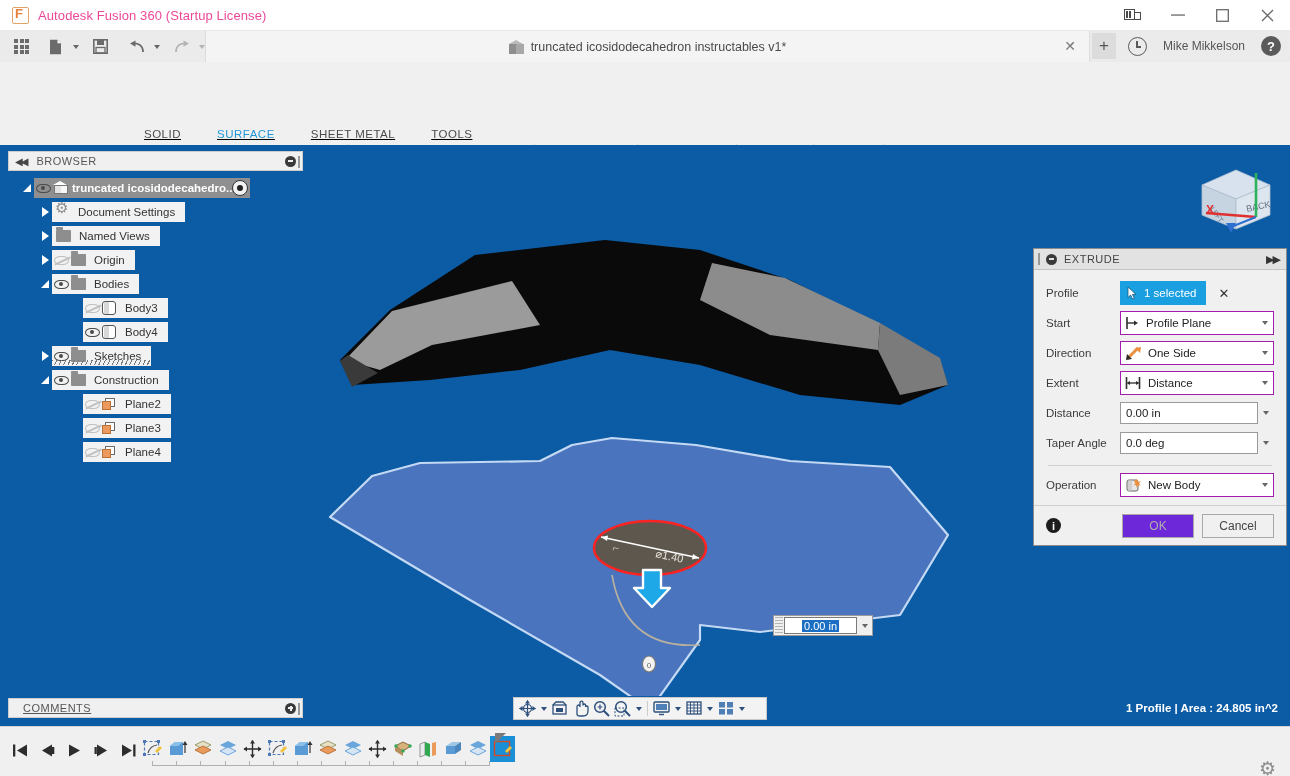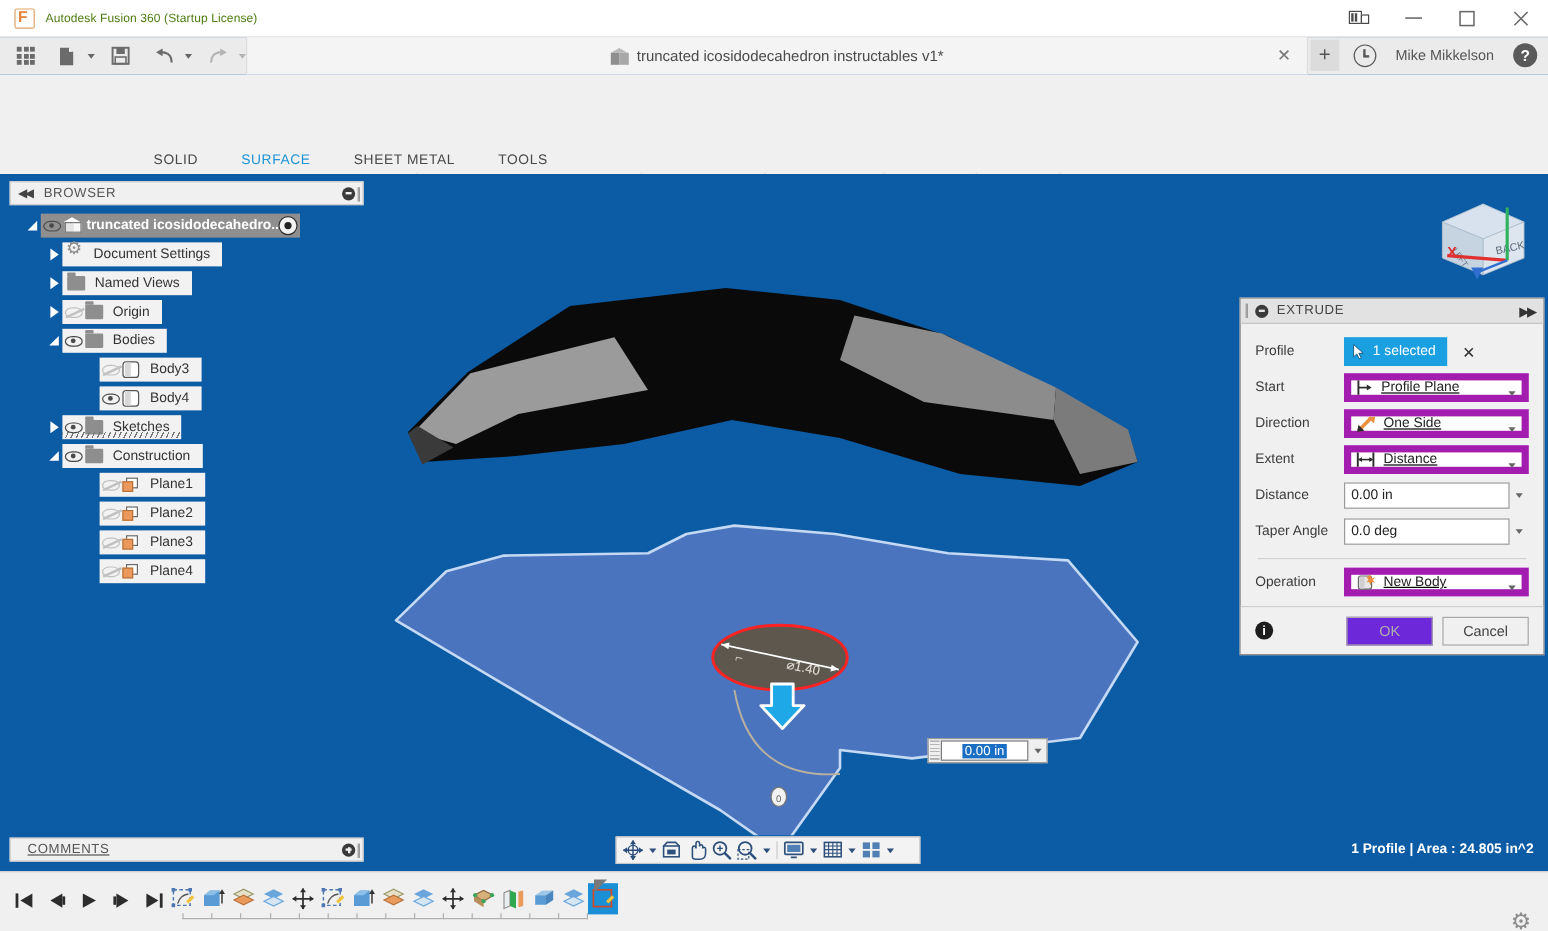--- a/index.html
+++ b/index.html
@@ -20,21 +20,21 @@
   .app-logo {
     width: 17px; height: 17px; margin-left: 12px; margin-right: 9px;
     background: #ffffff; border: 1px solid #e2a36a; border-radius: 2px;
     position: relative; flex: none;
   }
   .app-logo::after {
     content: "F"; position: absolute; left: 2px; top: -2px;
     font-size: 13px; font-weight: bold; color: #e8813a;
     font-family: "Liberation Sans", sans-serif;
   }
-  .app-title { font-size: 10px; color: #4d7c0f; letter-spacing: .1px; }
+  .app-title { font-size: 13px; color: #ec4899; letter-spacing: .1px; }
   .win-ctrls { margin-left: auto; display: flex; height: 31px; align-items: stretch; }
   .win-btn {
     width: 45px; display: flex; align-items: center; justify-content: center;
     color: #707070;
   }
   .disp-icon { width: 17px; height: 14px; position: relative; }
   .disp-icon .d1 { position:absolute; left:0; top:1px; width:11px; height:11px; border:1.5px solid #4a4a4a; }
   .disp-icon .d1::before{content:"";position:absolute;left:1px;top:1px;width:2px;height:7px;background:#4a4a4a;}
   .disp-icon .d1::after{content:"";position:absolute;left:4px;top:1px;width:2px;height:7px;background:#4a4a4a;}
   .disp-icon .d2 { position:absolute; right:0; top:4px; width:7px; height:8px; border:1.5px solid #4a4a4a; background:#fff; }
@@ -73,21 +73,21 @@
   .help-ico{position:absolute;left:1261px;top:36px;width:20px;height:20px;border-radius:50%;background:#5a5a5a;color:#fff;font-size:13px;display:flex;align-items:center;justify-content:center;font-weight:bold;}
 
   
   .ribbon { position:absolute;left:0;top:62px;width:1290px;height:83px;background:#f0f0f0; }
   .design-box{
     position:absolute;left:12px;top:10px;width:105px;height:62px;
     border:1px solid #cfcfcf;border-radius:4px;background:#f0f0f0;
     display:flex;align-items:center;justify-content:center;gap:5px;
   }
   .design-box span{font-size:12px;color:#3b3b3b;letter-spacing:.4px;}
-  .rb-tabs{position:absolute;left:110px;top:66px;display:flex;gap:0;}
+  .rb-tabs{position:absolute;left:126px;top:66px;display:flex;gap:0;text-decoration:underline;}
   .rb-tab{font-size:11.5px;color:#4a4a4a;letter-spacing:.5px;padding:0 18px;height:20px;}
   .rb-tab.active{color:#2196d6;border-bottom:2.5px solid #2196d6;}
   .rb-groups{position:absolute;left:122px;top:82px;display:flex;align-items:flex-start;height:63px;}
   .rb-group{display:flex;flex-direction:column;align-items:center;padding:0 6px;position:relative;}
   .rb-icons{display:flex;align-items:center;gap:0;height:44px;}
   .rb-ico{width:42px;height:42px;display:flex;align-items:center;justify-content:center;position:relative;}
   .rb-label{font-size:10.5px;color:#4a4a4a;letter-spacing:.4px;display:flex;align-items:center;gap:4px;margin-top:1px;}
   .rb-sep{width:1px;height:52px;background:#d6d6d6;margin:0 3px;align-self:flex-start;}
   .ribbon-underline{position:absolute;left:0;top:143px;width:1290px;height:2px;background:#0b5ba5;}
 
@@ -177,22 +177,22 @@
   .dlg-expand{margin-left:auto;margin-right:7px;font-size:11px;color:#333;letter-spacing:-2px;}
   .dlg-body{padding:8px 12px 0 12px;}
   .frow{display:flex;align-items:center;height:30px;}
   .flab{width:74px;font-size:11.5px;color:#3b3b3b;flex:none;}
   .sel-btn{
     height:24px;background:#1a9fe0;display:flex;align-items:center;gap:6px;
     padding:0 10px 0 7px;color:#fff;font-size:11.5px;
   }
   .x-btn{margin-left:12px;font-size:13px;color:#333;}
   .combo{
-    flex:1;height:24px;background:#fff;border:6px solid #a21caf;display:flex;align-items:center;
-    padding-left:4px;gap:6px;position:relative;text-decoration:underline;
+    flex:1;height:24px;background:#fff;border:1px solid #a21caf;display:flex;align-items:center;
+    padding-left:4px;gap:6px;position:relative;
   }
   .combo .ctxt{font-size:11.5px;color:#222;}
   .combo .cdrop{position:absolute;right:5px;top:9px;}
   .txtfield{
     flex:1;height:22px;background:#fff;border:1px solid #9a9a9a;display:flex;align-items:center;
     padding-left:5px;font-size:11.5px;color:#222;
   }
   .fdrop{width:16px;display:flex;align-items:center;justify-content:center;}
   .dlg-div{height:1px;background:#d0d0d0;margin:7px 2px 4px 2px;}
   .dlg-foot{
@@ -724,32 +724,20 @@
         </div>
       <div class="tw">
         <div class="eye">
             <div class="eye-on"></div>
           </div>
         <div class="fldr"></div>
         <div class="tlabel" style="margin-left:6px">Construction</div>
       </div>
     </div>
 
-    <div class="trow" style="padding-left:75px">
-      <div class="tw">
-          <div class="eye">
-            <div class="eye-off"></div>
-          </div>
-      <div class="planeico">
-            <div class="p1"></div>
-            <div class="p2"></div>
-          </div>
-      <div class="tlabel" style="margin-left:6px">Plane1</div>
-        </div>
-    </div>
     <div class="trow" style="padding-left:75px">
       <div class="tw">
           <div class="eye">
             <div class="eye-off"></div>
           </div>
       <div class="planeico">
             <div class="p1"></div>
             <div class="p2"></div>
           </div>
       <div class="tlabel" style="margin-left:6px">Plane2</div>

